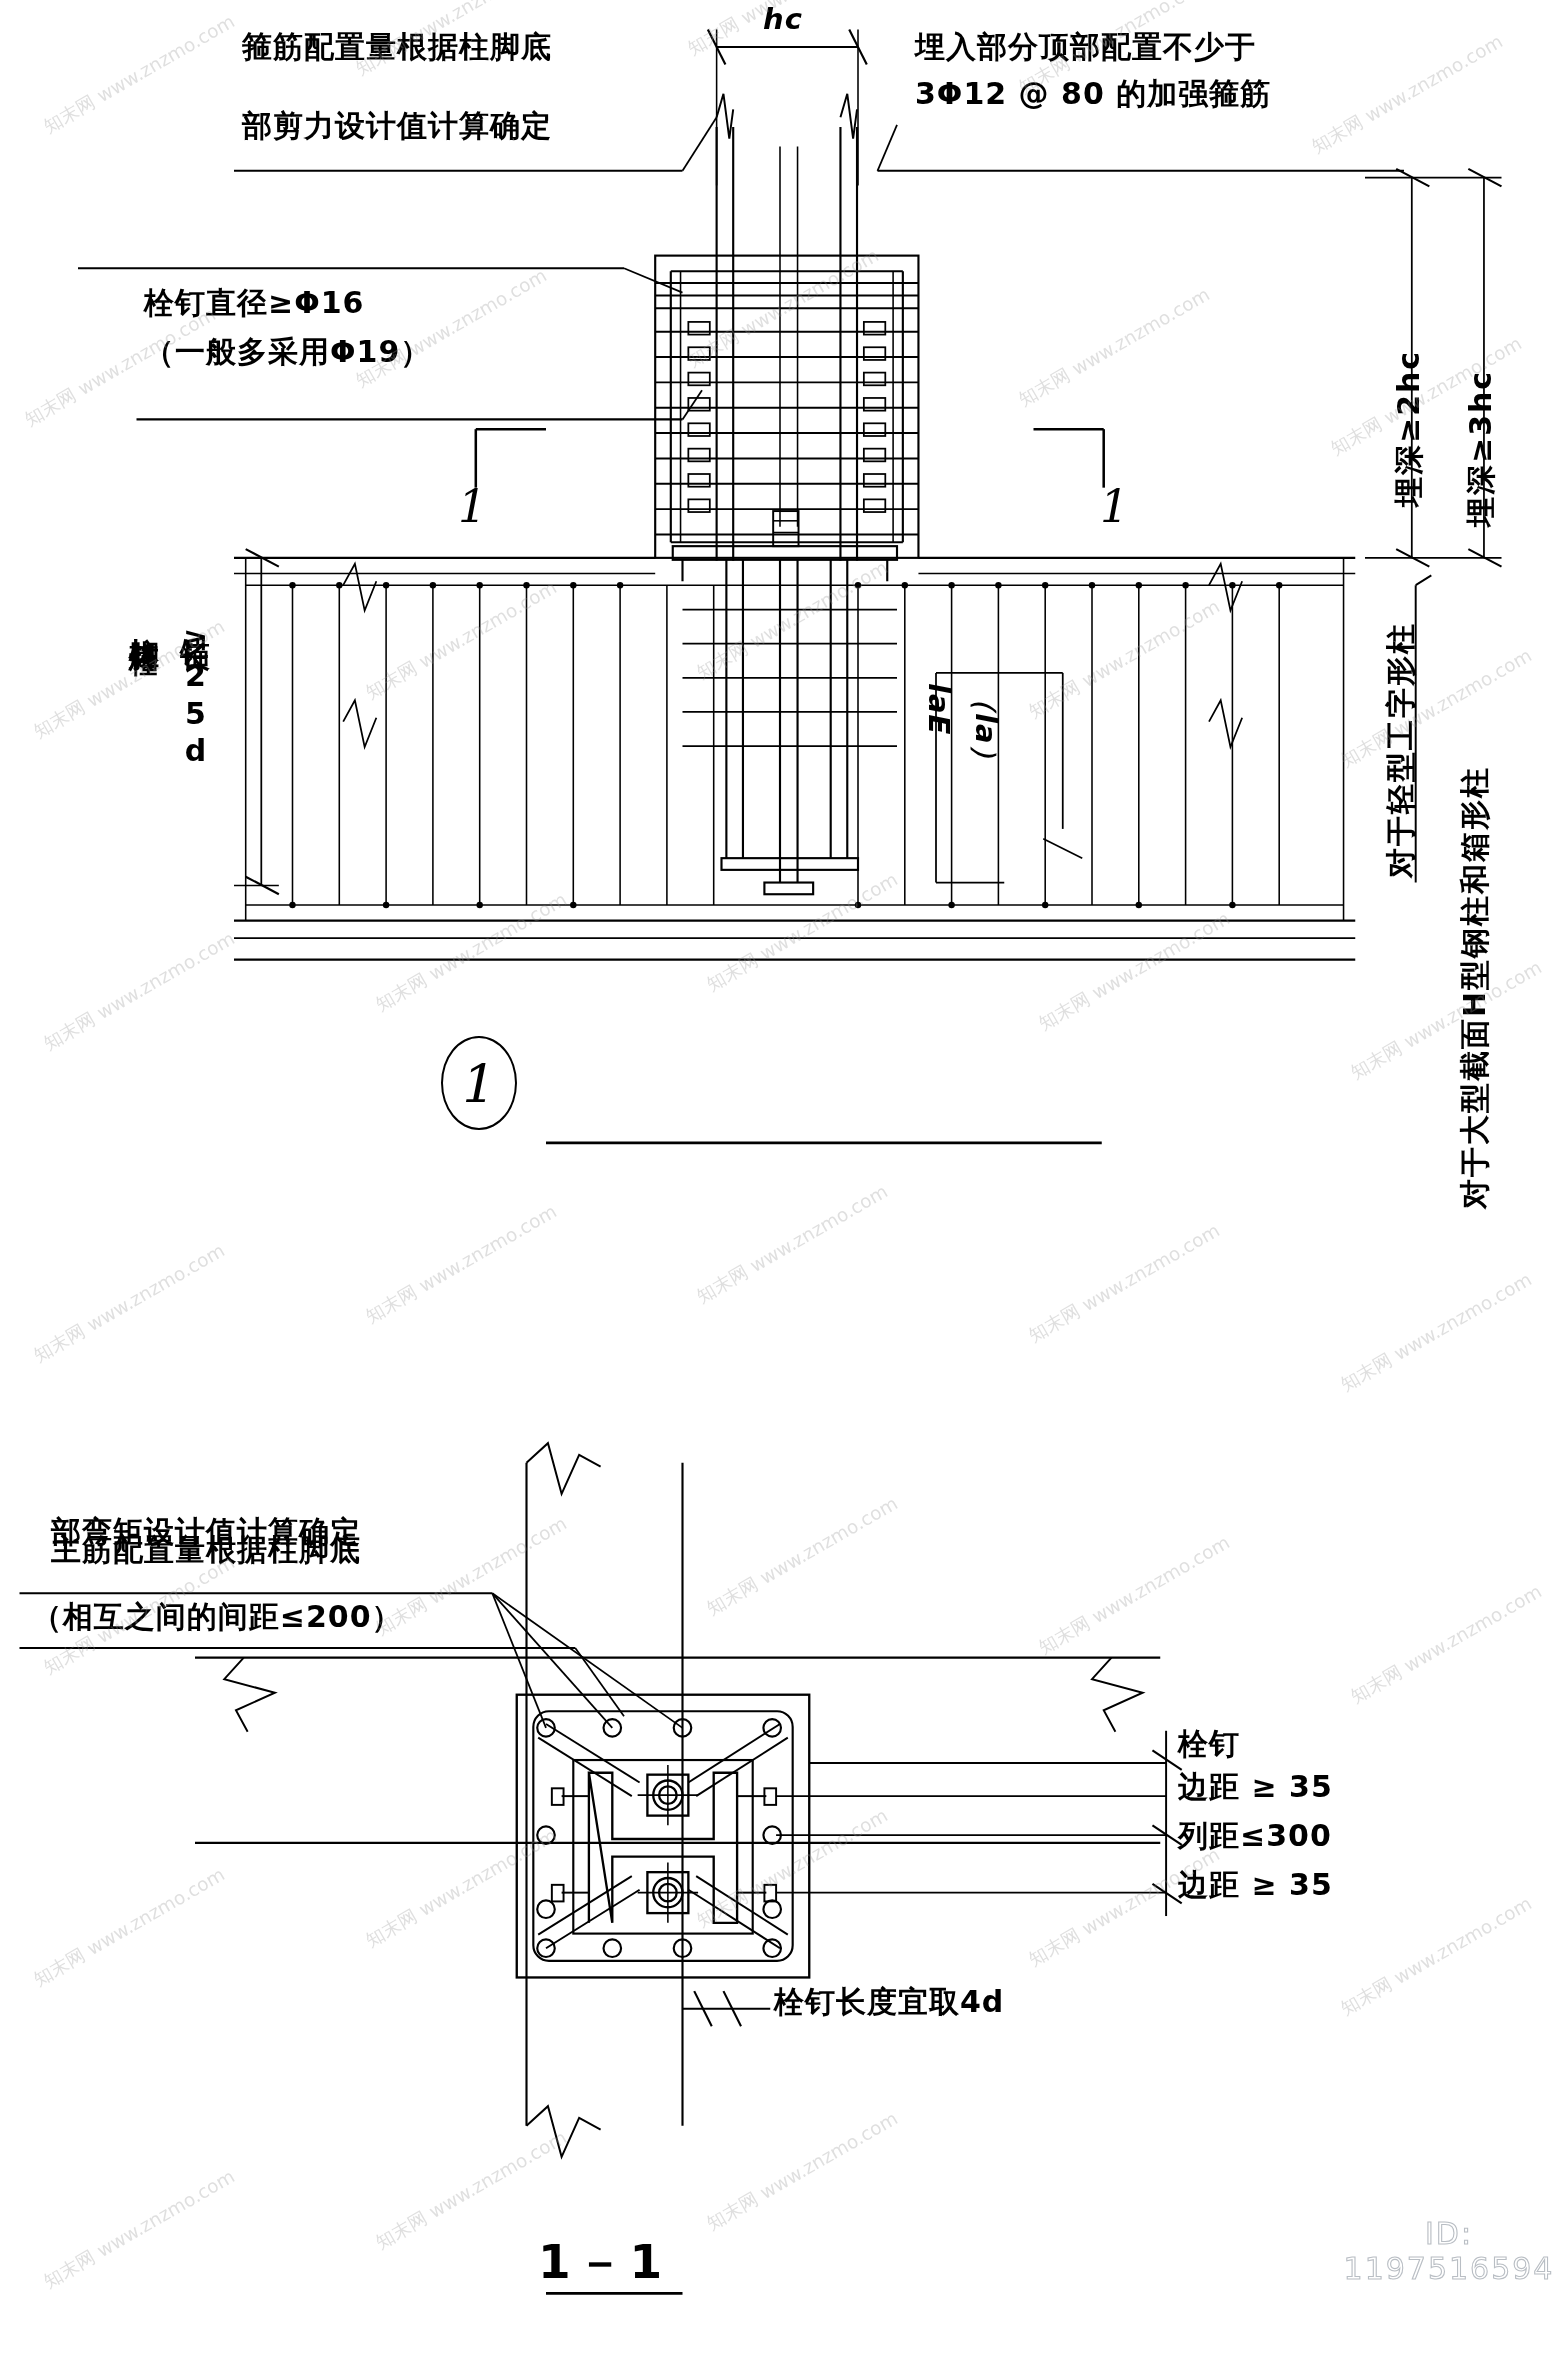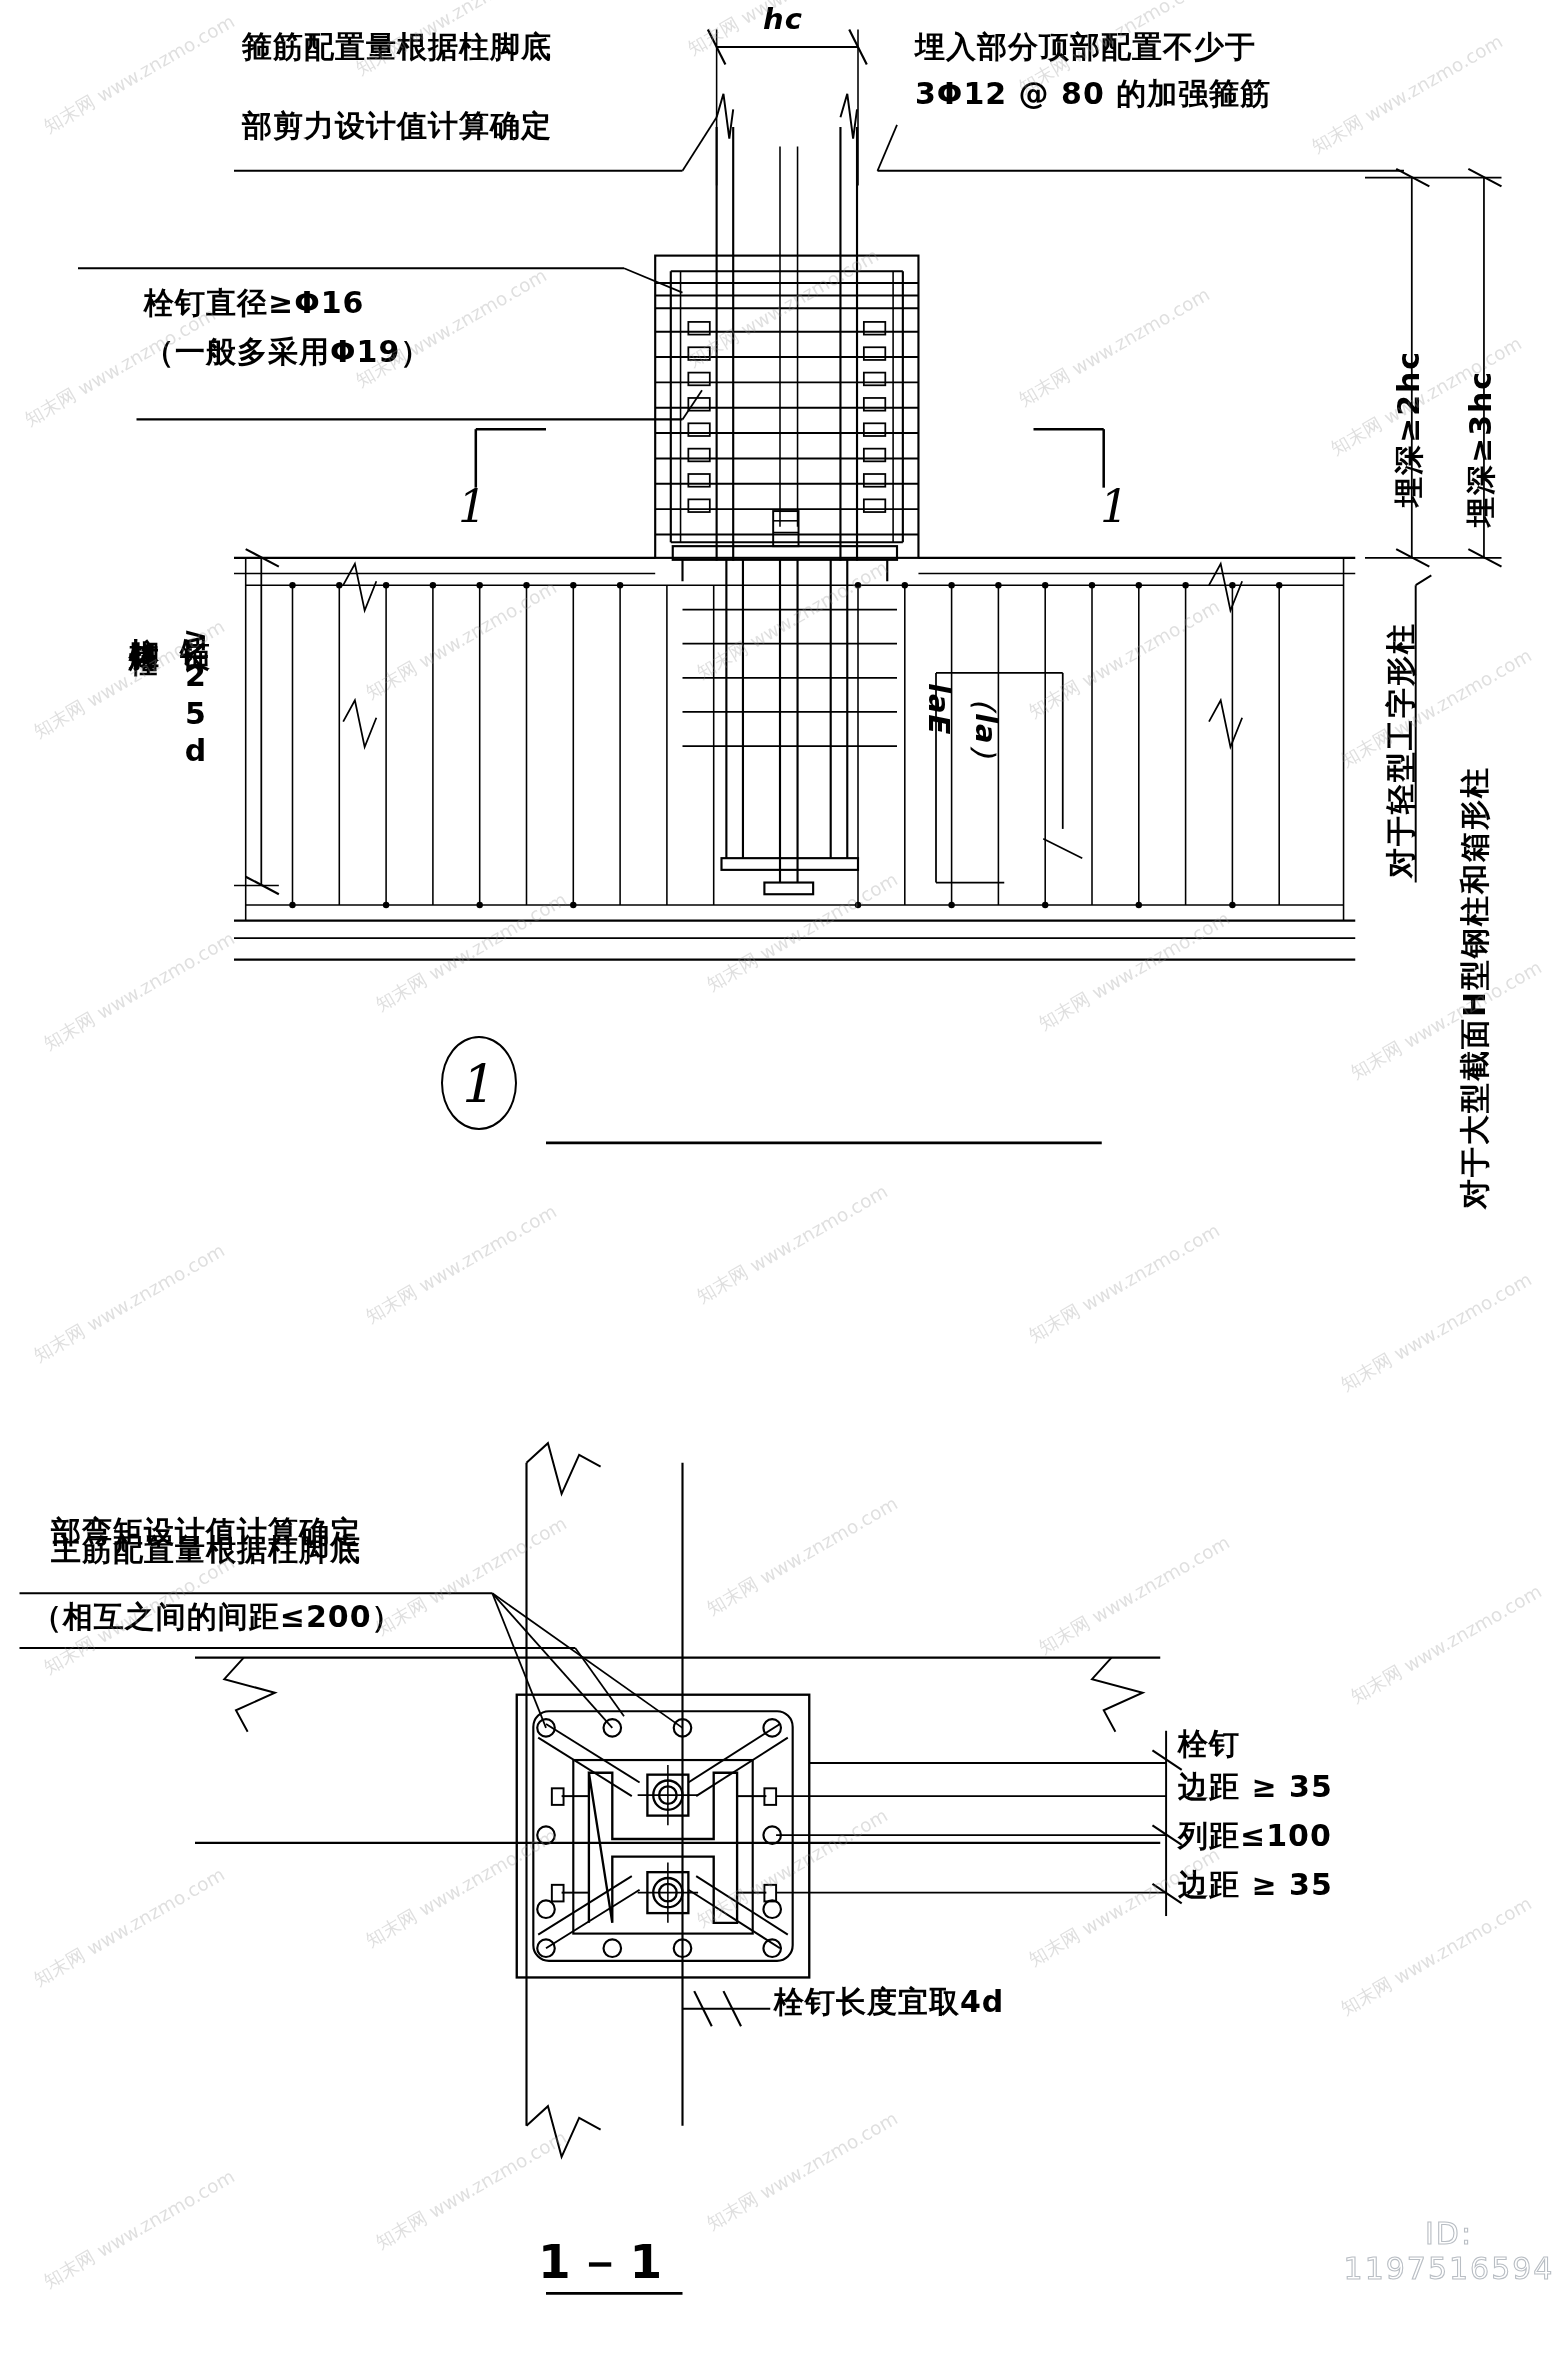--- a/index.html
+++ b/index.html
@@ -370,21 +370,21 @@
   <div class="circnum" style="left:441px;top:1036px;">
     <span>1</span>
   </div>
 
   <div class="txt cn" style="left:51px;top:1503px;margin-top:27px;">主筋配置量根据柱脚底</div>
   <div class="txt cn" style="left:51px;top:1512px;text-align:center;">部弯矩设计值计算确定</div>
   <div class="txt cn" style="left:7.8px;top:1597px;margin-left:24px;">（相互之间的间距≤200）</div>
 
   <div class="txt cn" style="left:1178px;top:1724px;">栓钉</div>
   <div class="txt cn" style="left:1178px;top:1767px;">边距 ≥  35</div>
-  <div class="txt cn" style="left:1178px;top:1816px;">列距≤100</div>
+  <div class="txt cn" style="left:1178px;top:1816px;">列距≤300</div>
   <div class="txt cn" style="left:1178px;top:1865px;">边距 ≥  35</div>
 
   <div class="txt cn" style="left:774px;top:1982px;">栓钉长度宜取4d</div>
 
   <div class="txt" style="left:538px;top:2231px;font-size:47px;letter-spacing:5.9px;">1－1</div>
 
   <div>
     <div class="wm" style="left:39px;top:117px;">知末网 www.znzmo.com</div>
     <div class="wm" style="left:351px;top:59px;">知末网 www.znzmo.com</div>
     <div class="wm" style="left:683px;top:39px;">知末网 www.znzmo.com</div>

